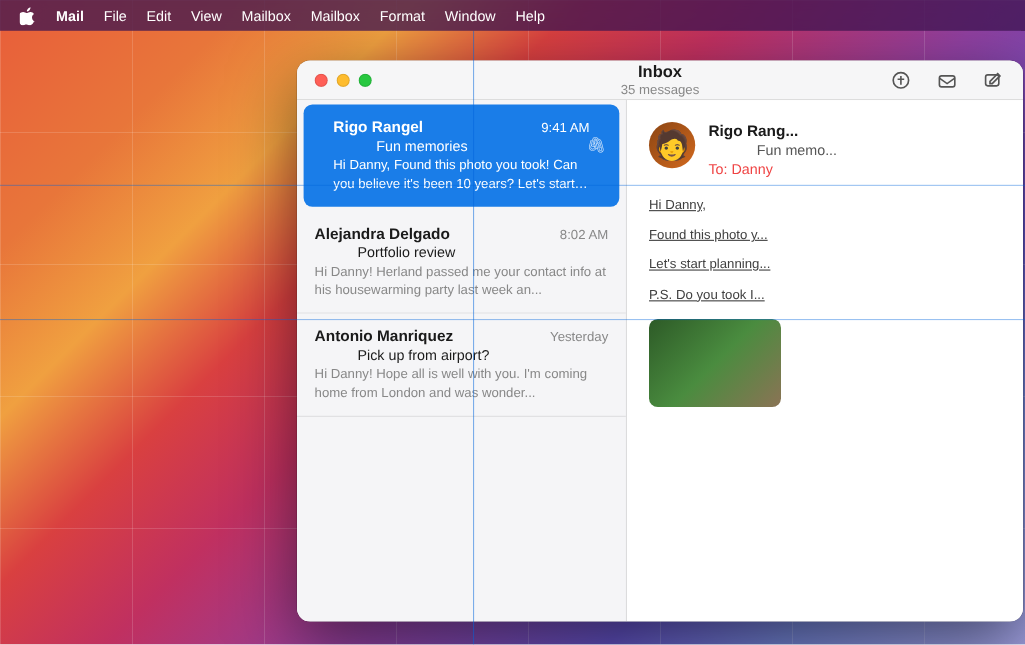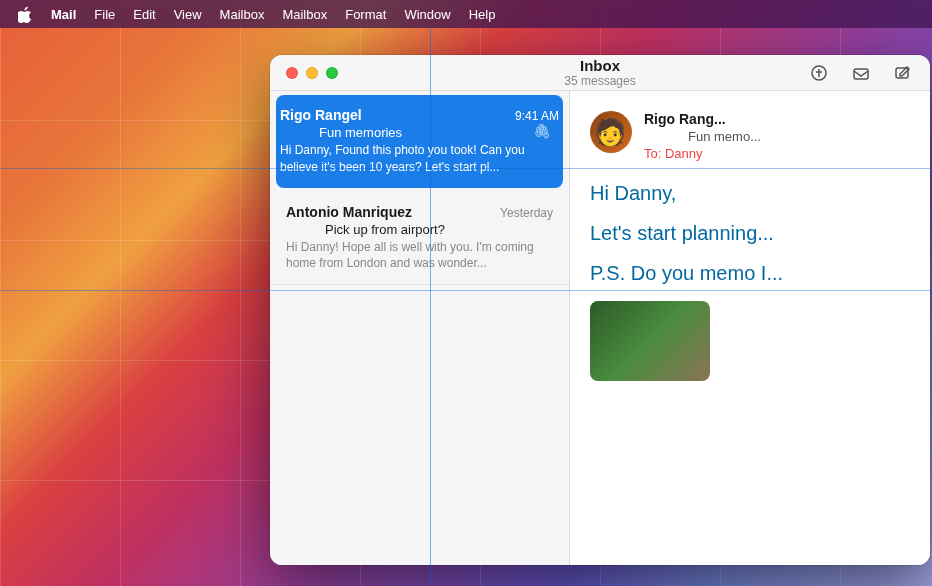--- a/index.html
+++ b/index.html
@@ -157,21 +157,21 @@
     .message-list {
       width: 300px;
       flex-shrink: 0;
       background: #f5f5f7;
       border-right: 1px solid rgba(0,0,0,0.1);
       overflow-y: auto;
       overflow-x: hidden;
     }
 
     .message-item {
-      padding: 12px 4px;
+      padding: 12px 27px;
       border-bottom: 1px solid rgba(0,0,0,0.08);
       cursor: pointer;
       position: relative;
     }
 
     .message-item.selected {
       background: #1a7de8;
       border-radius: 8px;
       margin: 4px 6px;
       border-bottom: none;
@@ -275,23 +275,24 @@
       margin-bottom: 2px;
       margin-left: 44px;
     }
 
     .detail-to {
       font-size: 13px;
       color: #ef4444;
     }
 
     .detail-body {
-      font-size: 20px;
-      color: #0369a1;
+      font-size: 12px;
+      color: #404040;
       line-height: 1.6;
+      text-decoration: underline;
     }
 
     .detail-body p {
       margin-bottom: 8px;
     }
 
     .detail-photo {
       margin-top: 12px;
       width: 120px;
       height: 80px;
@@ -457,20 +458,28 @@
       <div class="message-item selected">
         <div class="message-item-header">
           <span class="sender-name">Rigo Rangel</span>
           <span class="message-time">9:41 AM</span>
         </div>
         <div class="message-subject">Fun memories</div>
         <div class="message-preview">Hi Danny, Found this photo you took! Can you believe it's been 10 years? Let's start pl...</div>
         <div class="attachment-icon">🖇</div>
       </div>
 
+      <div class="message-item" style="padding: 12px 16px;">
+        <div class="message-item-header">
+          <span class="sender-name">Alejandra Delgado</span>
+          <span class="message-time">8:02 AM</span>
+        </div>
+        <div class="message-subject">Portfolio review</div>
+        <div class="message-preview">Hi Danny! Herland passed me your contact info at his housewarming party last week an...</div>
+      </div>
 
       <div class="message-item" style="padding: 12px 16px;">
         <div class="message-item-header">
           <span class="sender-name">Antonio Manriquez</span>
           <span class="message-time">Yesterday</span>
         </div>
         <div class="message-subject">Pick up from airport?</div>
         <div class="message-preview">Hi Danny! Hope all is well with you. I'm coming home from London and was wonder...</div>
       </div>
 
@@ -486,19 +495,20 @@
           <div class="detail-sender-name">Rigo Rang...</div>
           <div class="detail-subject">Fun memo...</div>
           <div class="detail-to">
             <span>To:</span>
             <span>Danny</span>
           </div>
         </div>
       </div>
       <div class="detail-body">
         <p>Hi Danny,</p>
+        <p>Found this photo y...</p>
         <p>Let's start planning...</p>
-        <p>P.S. Do you memo I...</p>
+        <p>P.S. Do you took I...</p>
       </div>
       <div class="detail-photo"></div>
     </div>
   </div>
 </div>
 
 </body></html>

